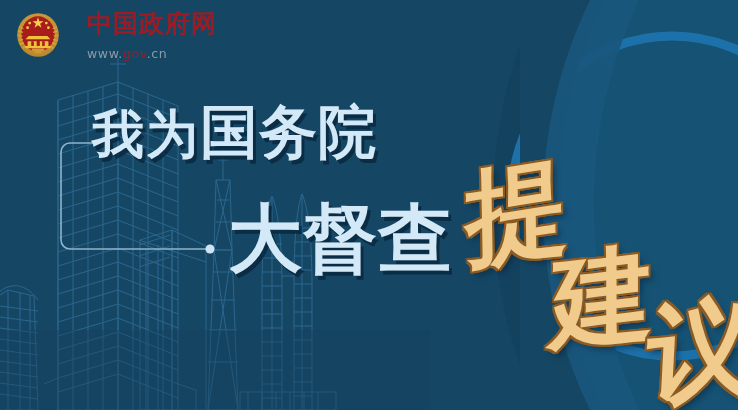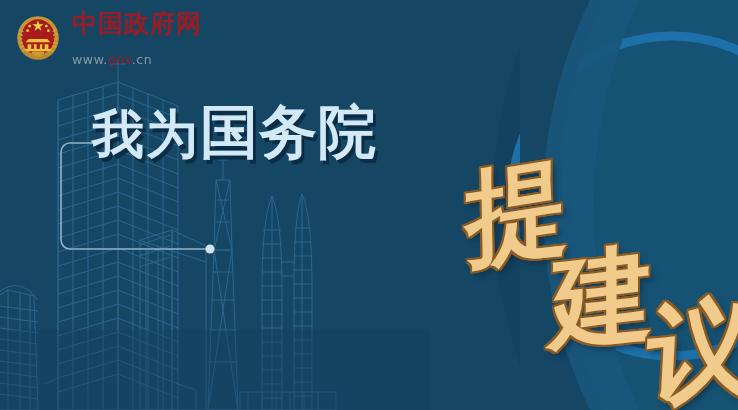--- a/index.html
+++ b/index.html
@@ -13,34 +13,34 @@
     font-family:"Liberation Sans","DejaVu Sans",sans-serif;
   }
 
   
   .layer { position:absolute; inset:0; }
   .layer svg { display:block; width:738px; height:410px; }
 
   
   #brand {
     position:absolute; left:12px; top:8px;
-    display:flex; align-items:center; gap:8px;
+    display:flex; align-items:center; gap:23px;
     z-index:40;
   }
   #emblem { width:52px; height:52px; display:block; }
   .brand-text { display:flex; flex-direction:column; justify-content:center; padding-top:2px;}
   #brand-cn {
     font-size:25px; line-height:27px; font-weight:bold;
     color:#9e1b23; letter-spacing:1px;
     font-family:"DejaVu Sans","Liberation Sans",sans-serif;
   }
   #brand-url {
     font-size:12.5px; line-height:15px; letter-spacing:.6px;
     color:#8c9aa6; font-family:"DejaVu Sans","Liberation Sans",sans-serif;
-    margin-top:15px;
+    margin-top:9px;
   }
   #brand-url .hl { color:#9e1b23; }
 
   
   #headline { position:absolute; left:0; top:0; width:738px; height:410px; z-index:30; pointer-events:none; }
 
   .hl-line { position:absolute; white-space:nowrap;
     font-family:"DejaVu Sans","Liberation Sans",sans-serif;
     font-weight:bold; color:#d3e9f7;
     text-shadow:3px 4px 0 rgba(8,41,64,.85);
@@ -256,20 +256,21 @@
       </g>
     </svg>
     <div class="brand-text">
       <div id="brand-cn">中国政府网</div>
       <div id="brand-url"><span>www.</span><span class="hl">gov</span><span>.cn</span></div>
     </div>
   </div>
 
   <div id="headline">
     <div id="line1" class="hl-line"><span class="small">我为</span><span class="big">国务院</span></div>
+    <div id="line2" class="hl-line">大督查</div>
   </div>
 
   <div id="calli">
     <span id="g1" class="gold">提</span>
     <span id="g2" class="gold">建</span>
     <span id="g3" class="gold">议</span>
   </div>
 
 </div>
 

